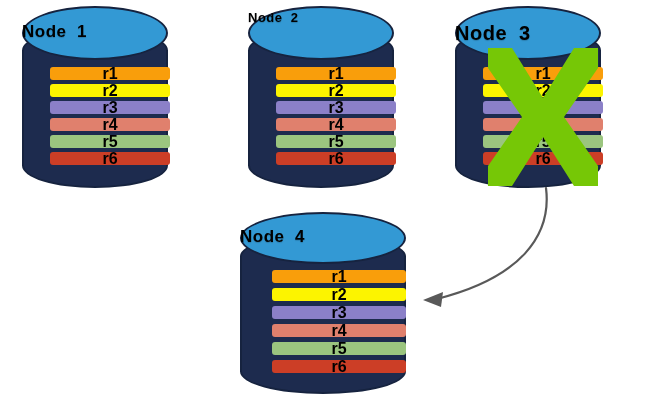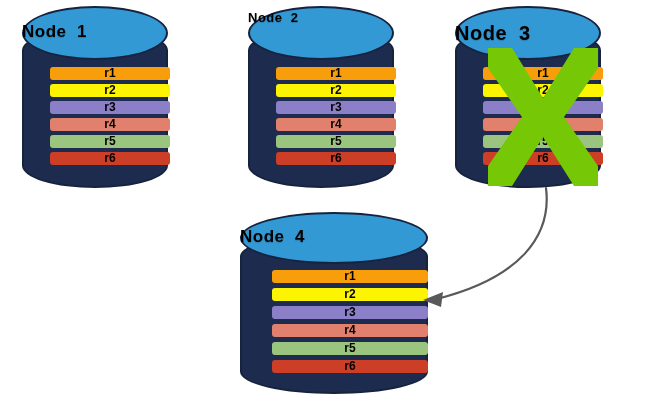--- a/index.html
+++ b/index.html
@@ -40,21 +40,21 @@
   }
 
   .rows{position:absolute;}
   .row{
     position:absolute;left:0;right:0;
     border-radius:3px;
     text-align:center;
     color:#000000;
     font-weight:bold;
     line-height:13px;
-    font-size:12px;
+    font-size:16px;
   }
 
   .xmark{position:absolute;pointer-events:none;}
 
   svg{display:block;}
   .arrow-layer{position:absolute;left:0;top:0;width:646px;height:402px;pointer-events:none;}
 </style>
 </head>
 <body>
 
@@ -101,21 +101,21 @@
       <div class="row" style="top:85px;height:13px;background:#cc3e26;">r6</div>
     </div>
   </div>
 
   <div class="xmark" style="left:486px;top:44px;width:114px;height:146px;">
     <svg width="114" height="146" viewBox="0 0 114 146">
       <polygon points="2,4 26,4 57,54 88,4 112,4 112,24 78,73 112,122 112,142 88,142 57,93 26,142 2,142 2,122 36,73 2,24" fill="#76c706"></polygon>
     </svg>
   </div>
 
-  <div class="node" style="left:240px;top:212px;width:148px;height:184px;padding-left:40px;">
+  <div class="node" style="left:240px;top:212px;width:166px;height:184px;">
     <div class="cyl-body" style="top:22px;height:160px;"></div>
     <div class="cyl-top" style="height:52px;"></div>
     <div class="cyl-label" style="top:15px;font-size:17px;">Node  4</div>
     <div class="rows" style="left:32px;right:0px;top:58px;height:110px;">
       <div class="row" style="top:0px;height:13px;background:#f99e0b;">r1</div>
       <div class="row" style="top:18px;height:13px;background:#fcf400;">r2</div>
       <div class="row" style="top:36px;height:13px;background:#8b80c8;">r3</div>
       <div class="row" style="top:54px;height:13px;background:#e0806d;">r4</div>
       <div class="row" style="top:72px;height:13px;background:#9bc57f;">r5</div>
       <div class="row" style="top:90px;height:13px;background:#cc3e26;">r6</div>

